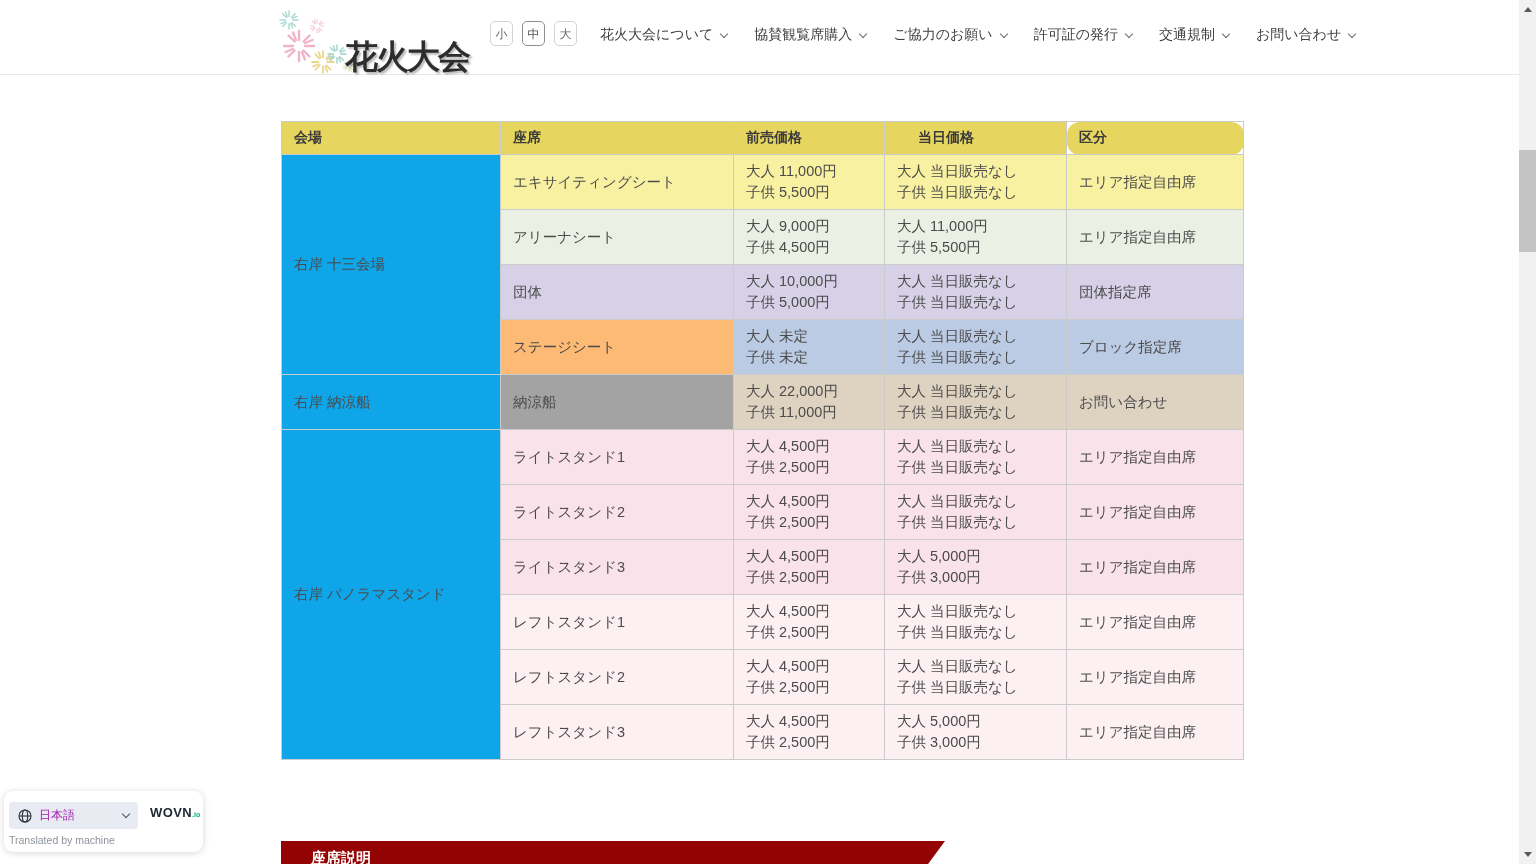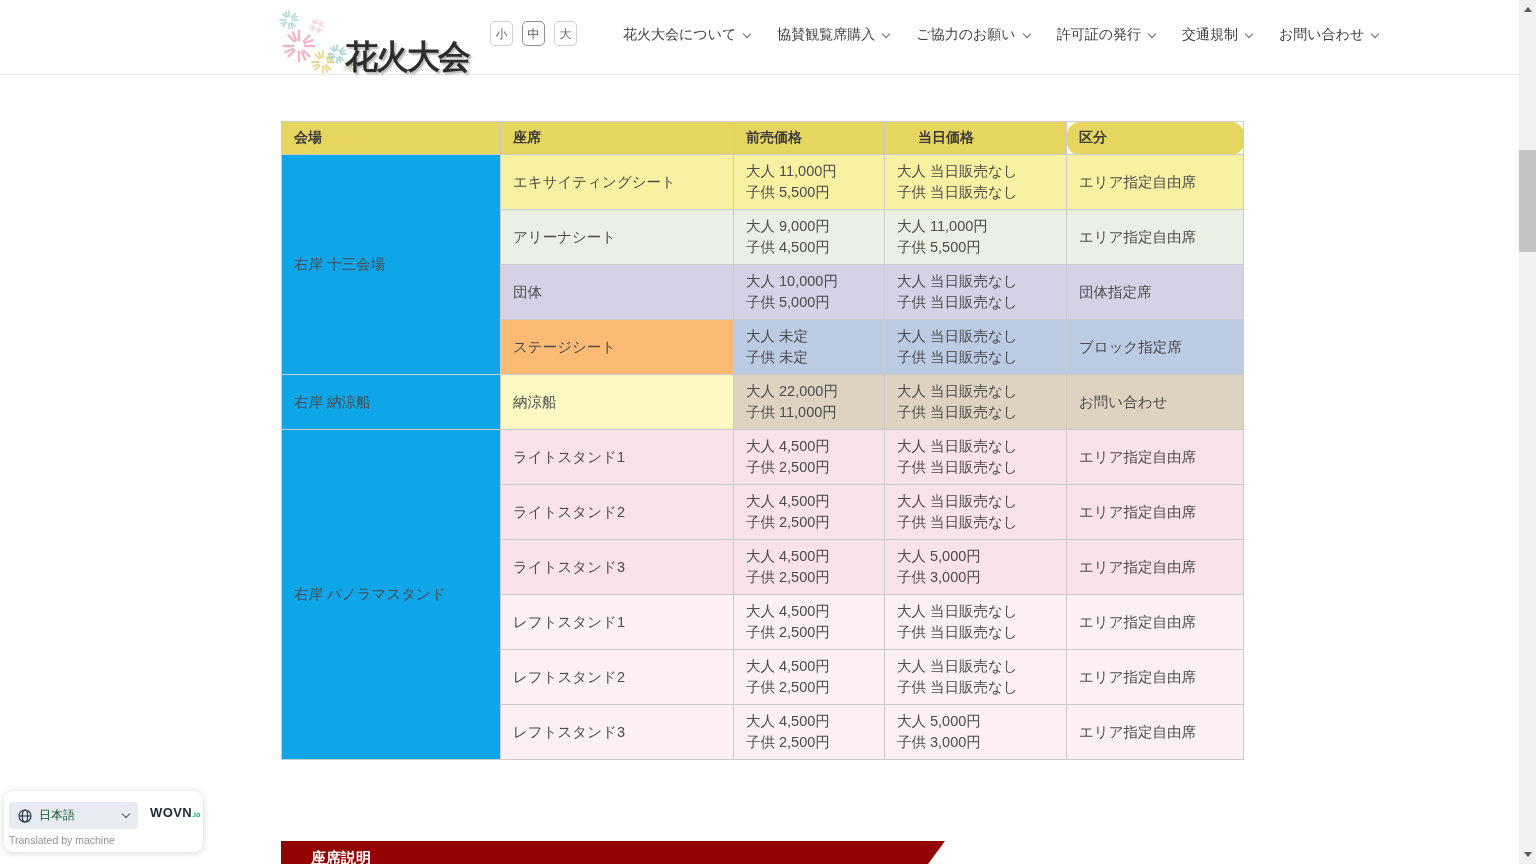--- a/index.html
+++ b/index.html
@@ -20,21 +20,21 @@
   .logo-l2 { position:absolute; left:62px; top:33px; white-space:nowrap;
     font-family:"DejaVu Serif","Liberation Serif",serif; font-weight:bold; color:#2d2d2d;
     font-size:33px; letter-spacing:-2px; text-shadow:2px 2px 2px rgba(0,0,0,.28); }
 
   .fs-buttons { position:absolute; left:490px; top:21px; display:flex; gap:9px; }
   .fs-btn { width:23px; height:25px; background:#fff; border:1px solid #d2d2d2;
     border-radius:5px; font-size:12px; color:#6a6a6a; cursor:pointer; line-height:1;
     font-family:inherit; }
   .fs-btn.selected { border-color:#8f8f8f; color:#555; }
 
-  .main-nav { position:absolute; left:600px; top:26px; display:flex; gap:27px;margin-left:23px; }
+  .main-nav { position:absolute; left:600px; top:26px; display:flex; gap:27px; }
   .nav-item { display:flex; align-items:center; font-size:14px; color:#3f3f3f;
     cursor:pointer; white-space:nowrap; }
   .chev { display:inline-block; width:6px; height:6px; border-right:1.6px solid #6b6b6b;
     border-bottom:1.6px solid #6b6b6b; transform:rotate(45deg); margin-left:8px;
     margin-top:-3px; }
 
   
   .remnant { position:absolute; top:70px; width:5px; height:4px; background:#8f8f8f; z-index:5; }
 
   
@@ -51,21 +51,21 @@
   
   .section-banner { position:absolute; left:281px; top:841px; width:664px; height:42px;
     color:#fff; font-weight:bold; font-size:15px; padding:8px 0 0 30px;
     clip-path:polygon(0 0, 100% 0, calc(100% - 17px) 55%, 100% 110%, 0 110%); }
 
   
   .wovn-widget { position:absolute; left:4px; top:791px; width:199px; height:61px;
     background:#fff; border-radius:9px; box-shadow:0 1px 7px rgba(0,0,0,.16); z-index:30; }
   .wovn-select { position:absolute; left:5px; top:11px; width:129px; height:27px;
     background:#e8ecf2; border-radius:4px; display:flex; align-items:center;
-    padding:0 9px; font-size:12px; color:#14532d; cursor:pointer; }
+    padding:0 9px; font-size:12px; color:#a21caf; cursor:pointer; }
   .wovn-select .lang-label { margin-left:7px; }
   .wovn-select .chev { margin-left:auto; border-color:#4a5564; }
   .wovn-logo { position:absolute; left:146px; top:14px; font-size:13px; font-weight:bold;
     color:#1d2835; letter-spacing:.4px; cursor:pointer; }
   .wovn-logo .io { font-size:7px; color:#00b868; font-weight:bold; letter-spacing:0; }
   .wovn-note { position:absolute; left:5px; top:43px; font-size:10.5px; color:#8d939c; }
 
   
   .scrollbar { position:absolute; right:0; top:0; width:17px; height:864px;
     background:#f1f1f1; z-index:40; }
@@ -212,21 +212,21 @@
           <div class="price-line">子供 未定</div>
         </td>
         <td style="background: rgb(188, 203, 228);">
           <div class="price-line">大人 当日販売なし</div>
           <div class="price-line">子供 当日販売なし</div>
         </td>
         <td style="background: rgb(188, 203, 228);">ブロック指定席</td>
       </tr>
       <tr class="data-row">
         <td class="venue-cell" rowspan="1">右岸 納涼船</td>
-        <td style="background: #fef9c3;">納涼船</td>
+        <td style="background: #a3a3a3;">納涼船</td>
         <td style="background: rgb(222, 211, 193);">
           <div class="price-line">大人 22,000円</div>
           <div class="price-line">子供 11,000円</div>
         </td>
         <td style="background: rgb(222, 211, 193);">
           <div class="price-line">大人 当日販売なし</div>
           <div class="price-line">子供 当日販売なし</div>
         </td>
         <td style="background: rgb(222, 211, 193);">お問い合わせ</td>
       </tr>

